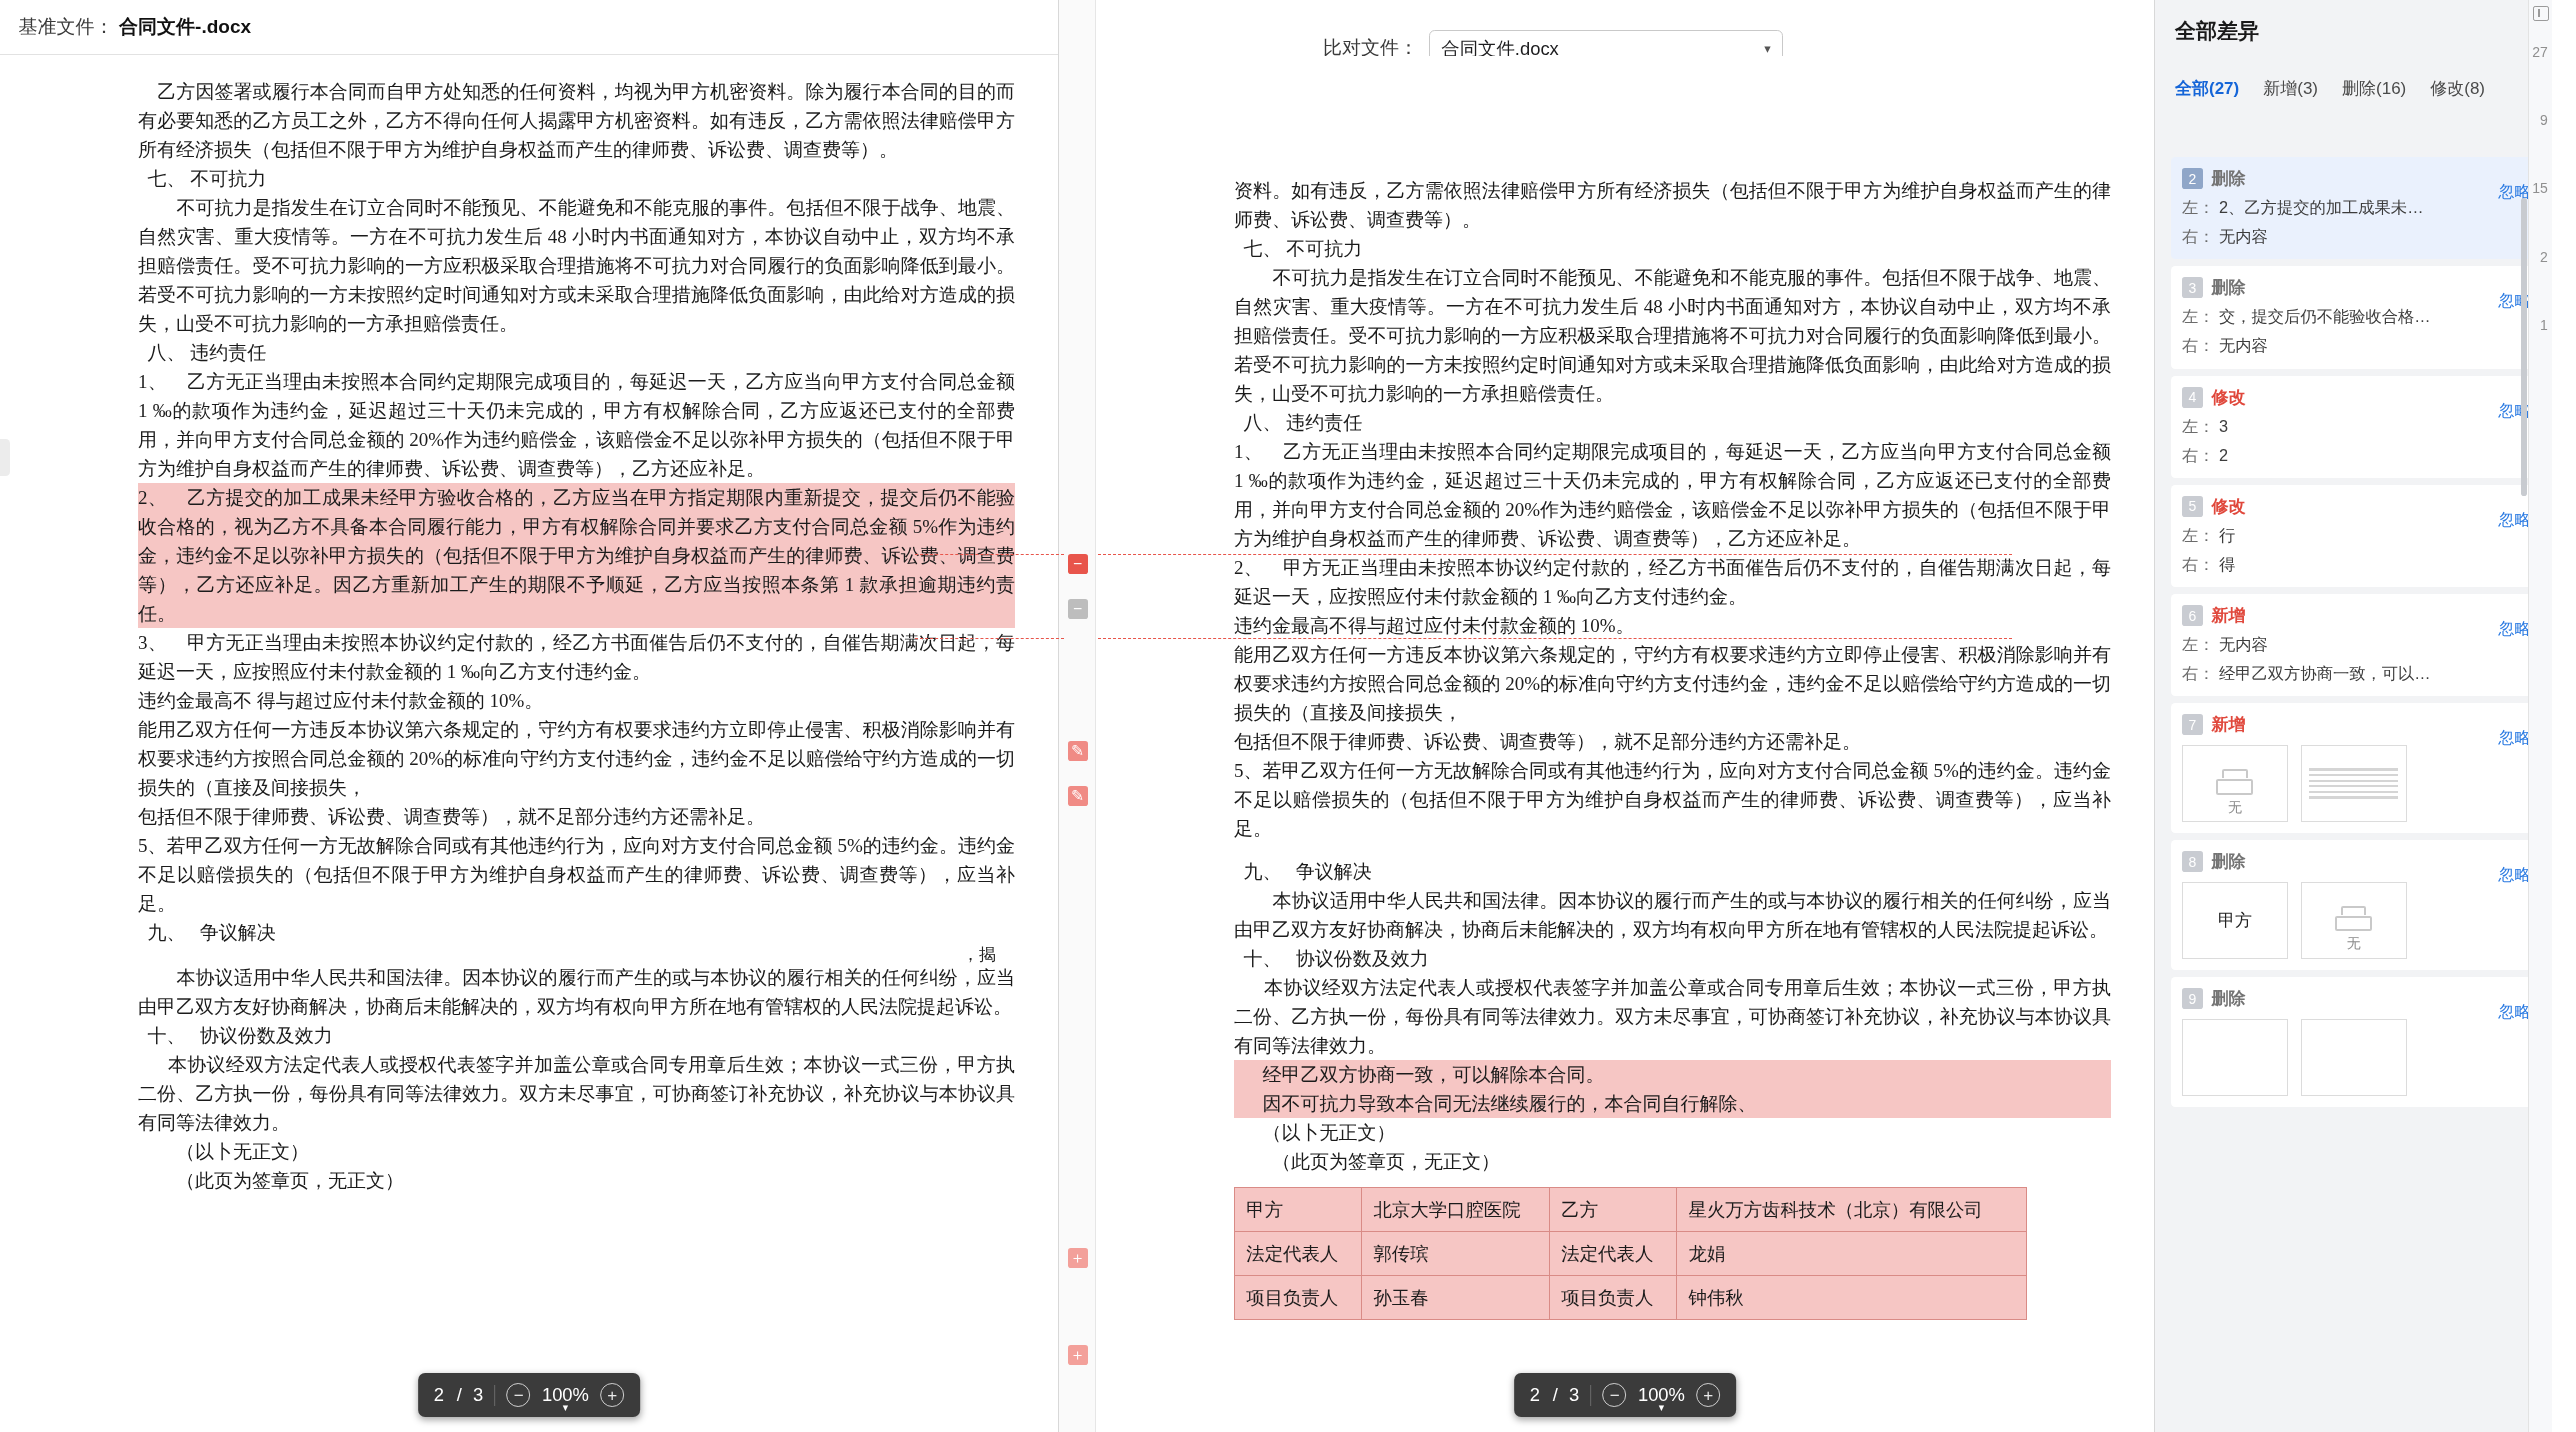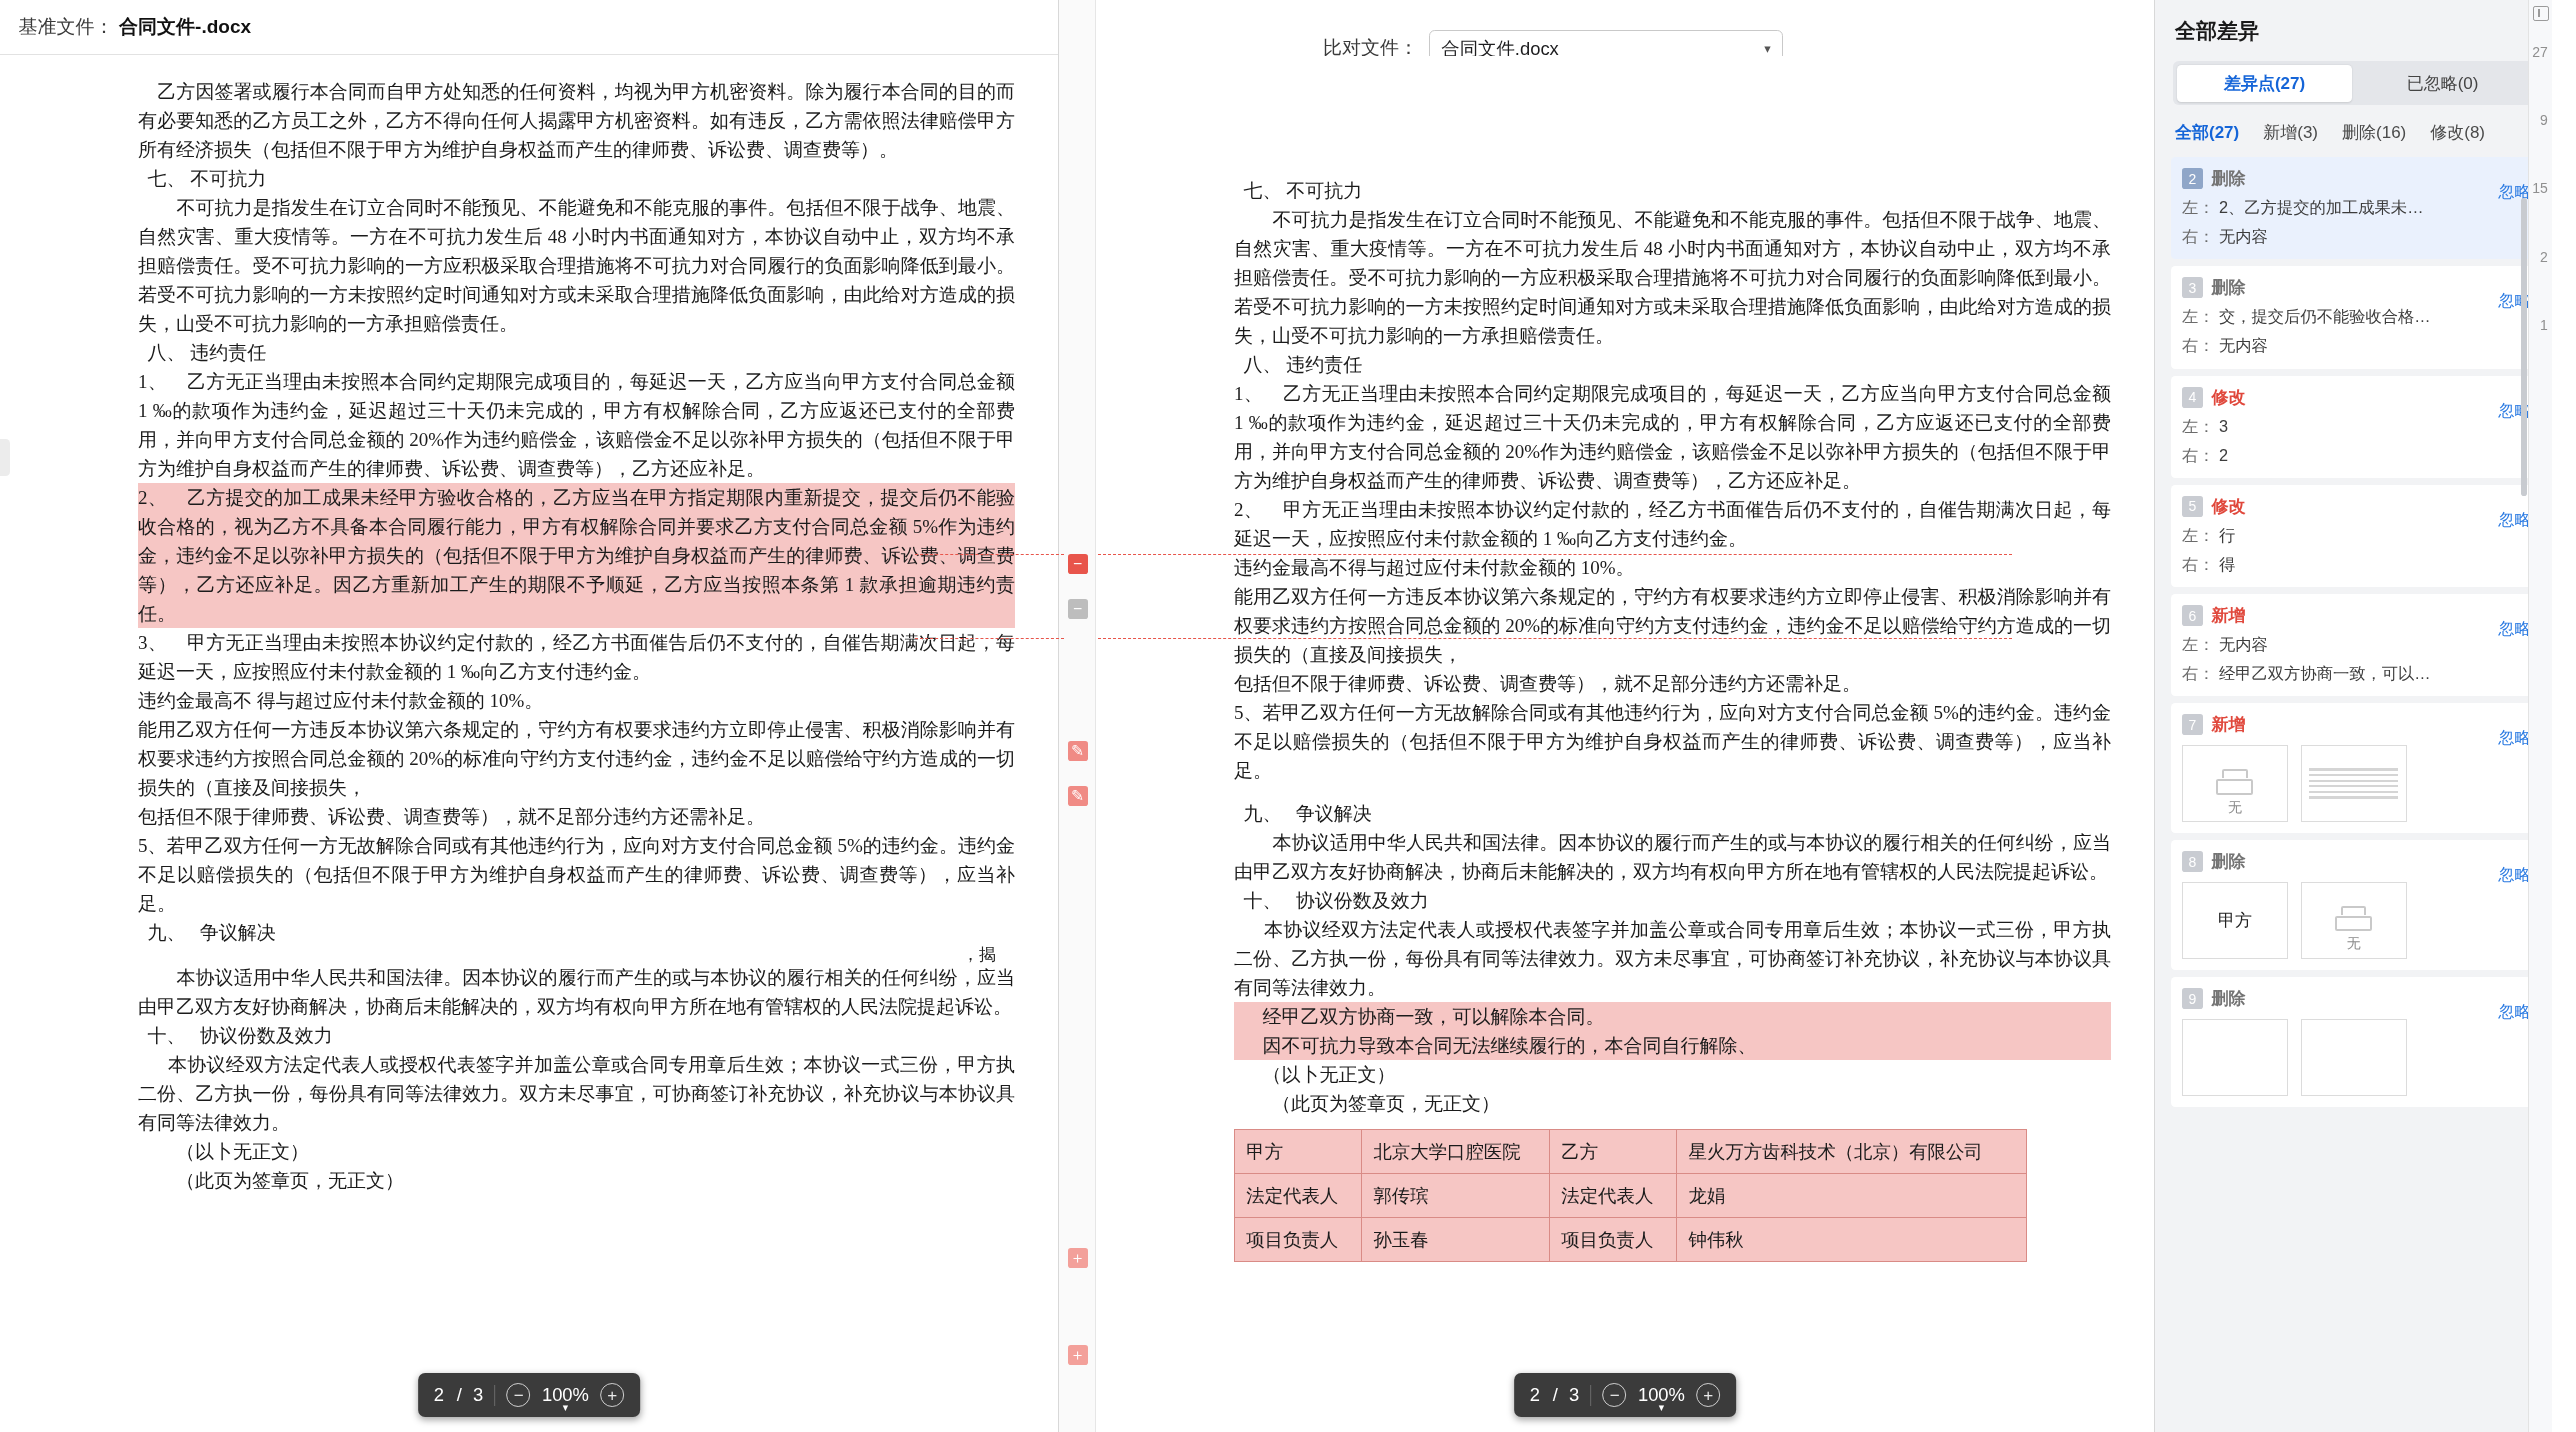--- a/index.html
+++ b/index.html
@@ -422,20 +422,21 @@
     <div class="cmp-header">
       <span class="lbl">比对文件：</span>
       <div class="select-box">
         <span>合同文件.docx</span>
         <span class="chev">▾</span>
       </div>
     </div>
 
     <div class="doc-scroll">
       <div class="doc-page" style="padding-top:120px;">
+        <p class="p">资料。如有违反，乙方需依照法律赔偿甲方所有经济损失（包括但不限于甲方为维护自身权益而产生的律师费、诉讼费、调查费等）。</p>
         <p class="p">  七、 不可抗力</p>
         <p class="p">        不可抗力是指发生在订立合同时不能预见、不能避免和不能克服的事件。包括但不限于战争、地震、自然灾害、重大疫情等。一方在不可抗力发生后 48 小时内书面通知对方，本协议自动中止，双方均不承担赔偿责任。受不可抗力影响的一方应积极采取合理措施将不可抗力对合同履行的负面影响降低到最小。若受不可抗力影响的一方未按照约定时间通知对方或未采取合理措施降低负面影响，由此给对方造成的损失，山受不可抗力影响的一方承担赔偿责任。</p>
         <p class="p">  八、 违约责任</p>
         <p class="p">1、    乙方无正当理由未按照本合同约定期限完成项目的，每延迟一天，乙方应当向甲方支付合同总金额 1 ‰的款项作为违约金，延迟超过三十天仍未完成的，甲方有权解除合同，乙方应返还已支付的全部费用，并向甲方支付合同总金额的 20%作为违约赔偿金，该赔偿金不足以弥补甲方损失的（包括但不限于甲方为维护自身权益而产生的律师费、诉讼费、调查费等），乙方还应补足。</p>
         <p class="p">2、    甲方无正当理由未按照本协议约定付款的，经乙方书面催告后仍不支付的，自催告期满次日起，每延迟一天，应按照应付未付款金额的 1 ‰向乙方支付违约金。</p>
         <p class="p">违约金最高不得与超过应付未付款金额的 10%。</p>
         <p class="p">能用乙双方任何一方违反本协议第六条规定的，守约方有权要求违约方立即停止侵害、积极消除影响并有权要求违约方按照合同总金额的 20%的标准向守约方支付违约金，违约金不足以赔偿给守约方造成的一切损失的（直接及间接损失，</p>
         <p class="p">包括但不限于律师费、诉讼费、调查费等），就不足部分违约方还需补足。</p>
         <p class="p">5、若甲乙双方任何一方无故解除合同或有其他违约行为，应向对方支付合同总金额 5%的违约金。违约金不足以赔偿损失的（包括但不限于甲方为维护自身权益而产生的律师费、诉讼费、调查费等），应当补足。</p>
         <p class="p" style="margin-top:14px">  九、   争议解决</p>
@@ -484,24 +485,20 @@
         <span>100%</span>
         <span class="caret">▾</span>
       </span>
       <span class="rnd">+</span>
     </div>
   </div>
 
   <div class="sidebar">
     <div class="sb-title">全部差异</div>
 
-    <div class="seg">
-      <div class="opt active">差异点(27)</div>
-      <div class="opt">已忽略(0)</div>
-    </div>
 
     <div class="tabs">
       <div class="t active">全部(27)</div>
       <div class="t">新增(3)</div>
       <div class="t">删除(16)</div>
       <div class="t">修改(8)</div>
     </div>
 
     <div class="diff-list">
 

